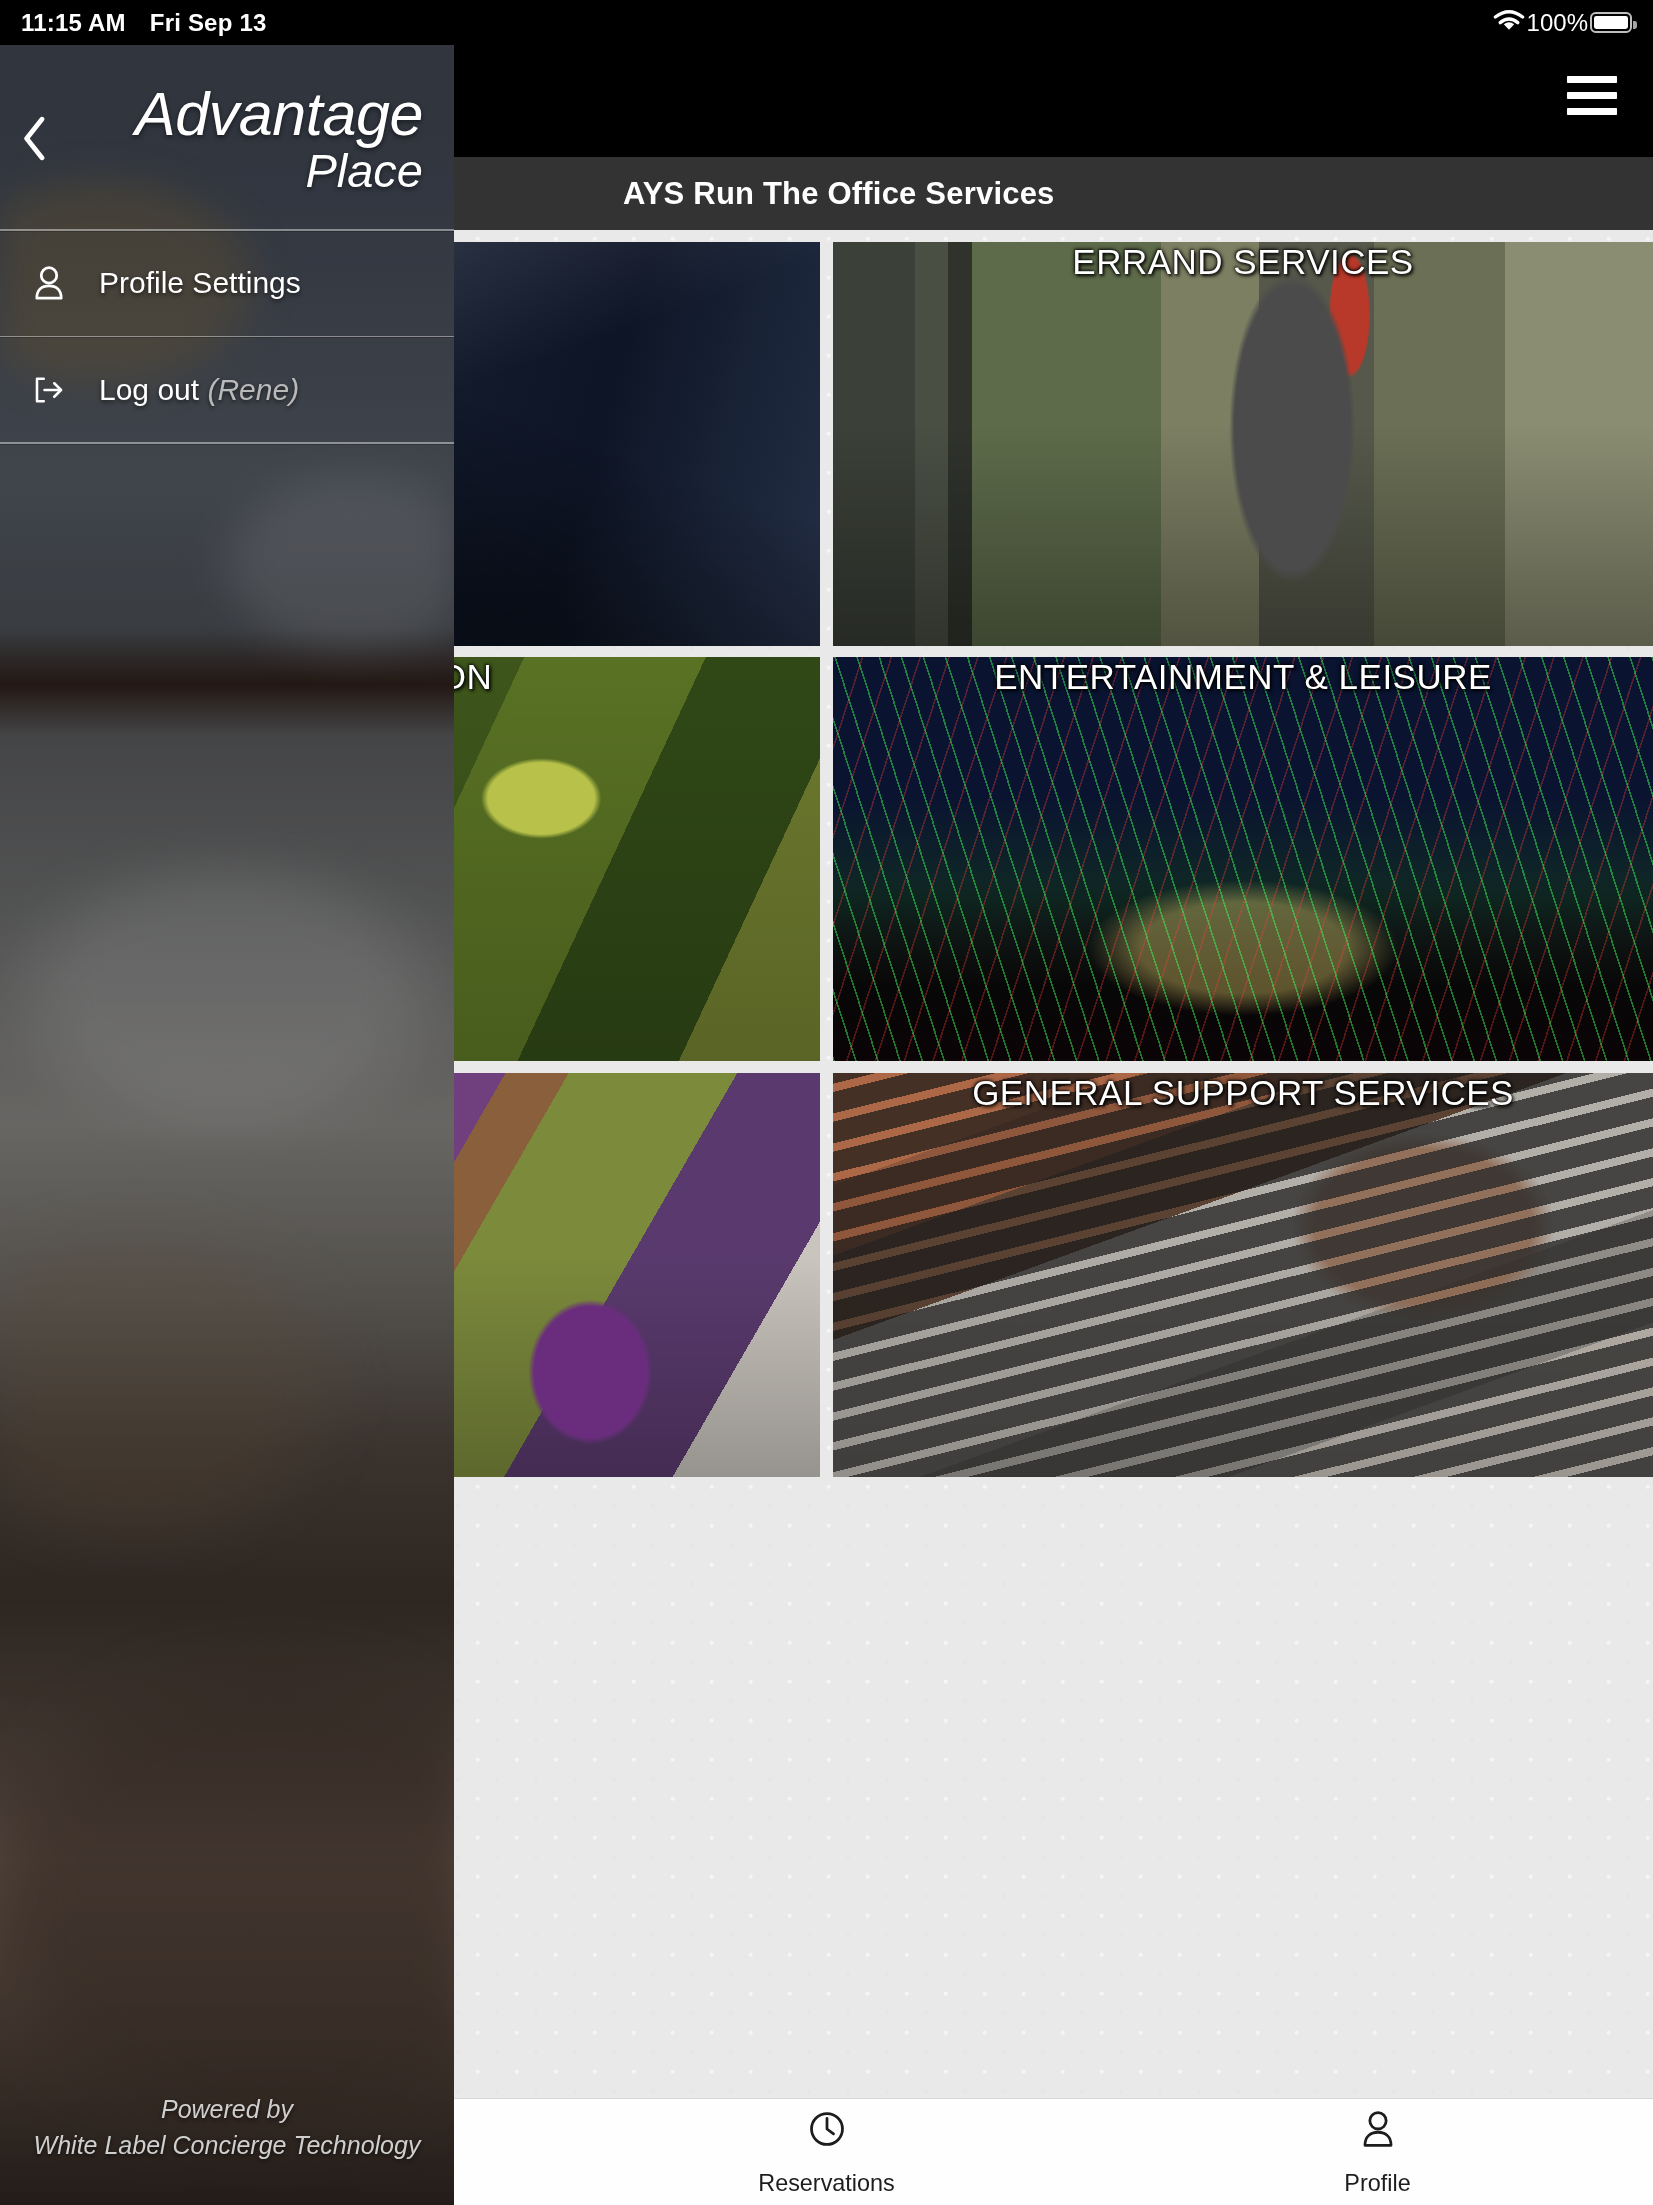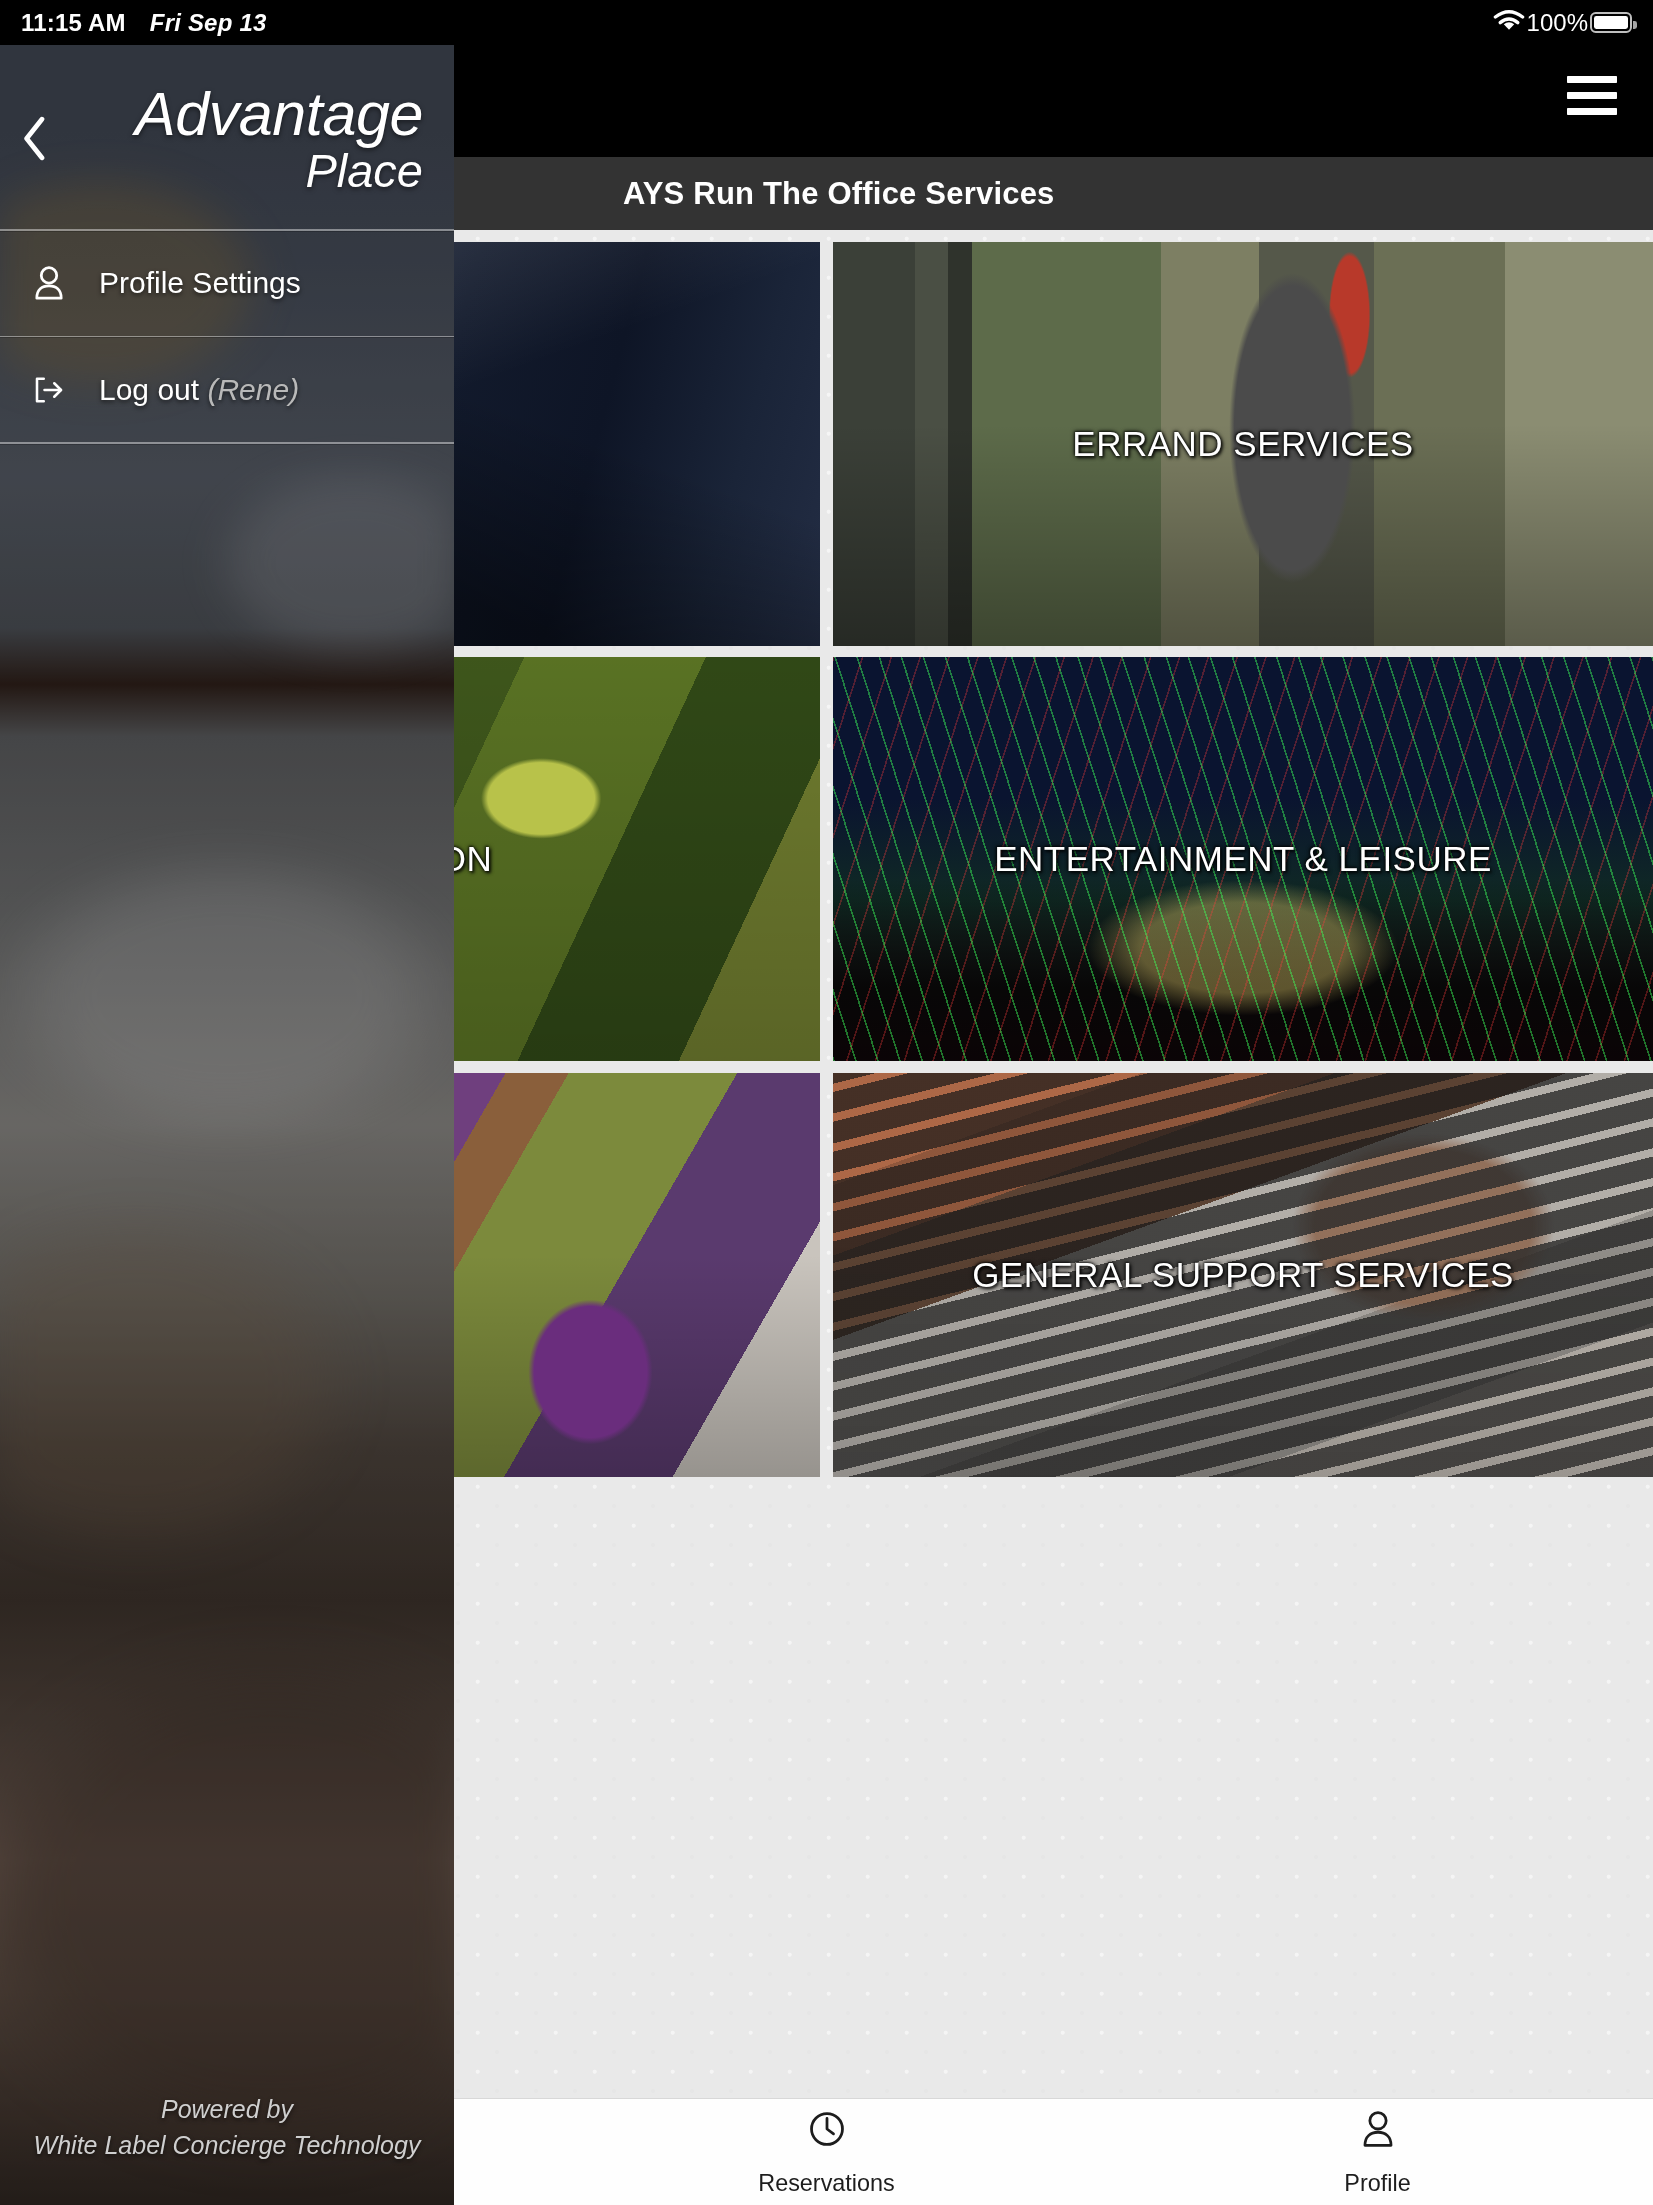--- a/index.html
+++ b/index.html
@@ -12,21 +12,21 @@
   #screen { position: relative; width: 1653px; height: 2205px; overflow: hidden; }
 
   
   .statusbar {
     position: absolute; top: 0; left: 0; width: 1653px; height: 45px;
     background: #000; color: #fff; z-index: 60;
     display: flex; align-items: center;
   }
   .sb-left { display: flex; align-items: center; gap: 24px; padding-left: 21px; }
   .sb-time { font-size: 24px; font-weight: 600; letter-spacing: 0.2px; }
-  .sb-date { font-size: 24px; font-weight: 600; letter-spacing: 0.2px; font-style: italic; }
+  .sb-date { font-size: 24px; font-weight: 600; letter-spacing: 0.2px; }
   .sb-right {
     margin-left: auto; display: flex; align-items: center; gap: 2px;
     padding-right: 21px;
   }
   .sb-pct { font-size: 24px; font-weight: 500; }
   .batt {
     width: 42px; height: 21px; border: 2.4px solid rgba(255,255,255,.75);
     border-radius: 5.7px; position: relative; padding: 1.6px;
   }
   .batt::after {
@@ -71,21 +71,21 @@
   }
   .grid {
     position: absolute; top: 13px; left: 0; width: 1653px;
     display: grid;
     grid-template-columns: 1fr 1fr;
     gap: 11.3px 13px;
     padding: 0 0 0 0;
   }
   .tile {
     position: relative; height: 404px; overflow: hidden;
-    display: flex; align-items: center; justify-content: center;
+    display: flex; justify-content: center;
     cursor: pointer;
   }
   .tile .label {
     position: relative; z-index: 3;
     color: #fff; font-size: 35px; font-weight: 500;
     letter-spacing: 0.5px; white-space: nowrap;
     text-shadow: 0 0 4.8px rgba(0,0,0,.85), 1.6px 1.6px 3.2px rgba(0,0,0,.9),
                  -0.8px -0.8px 2.4px rgba(0,0,0,.7);
   }
   .tile .ph { position: absolute; inset: 0; z-index: 1; }

